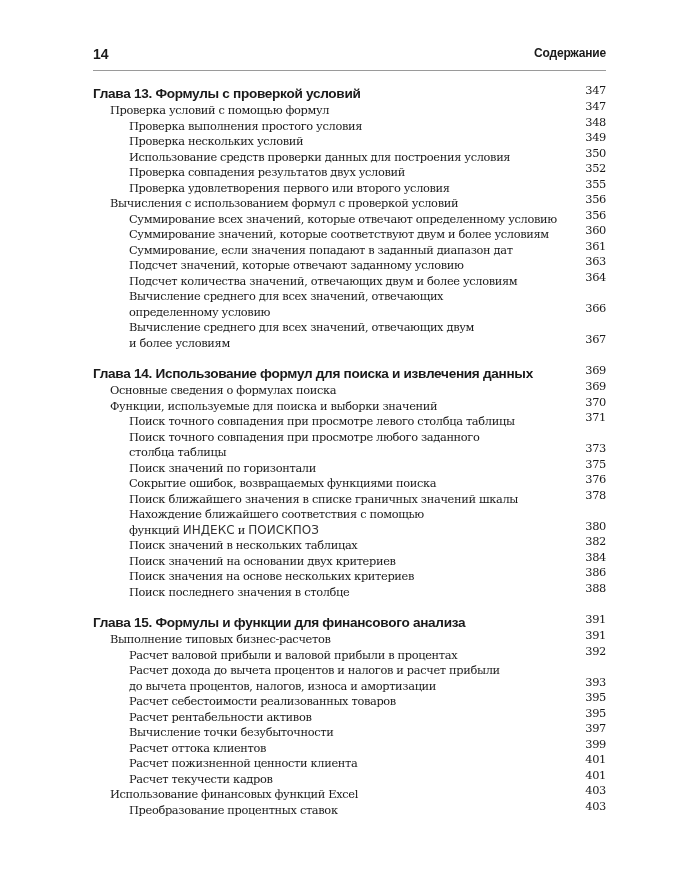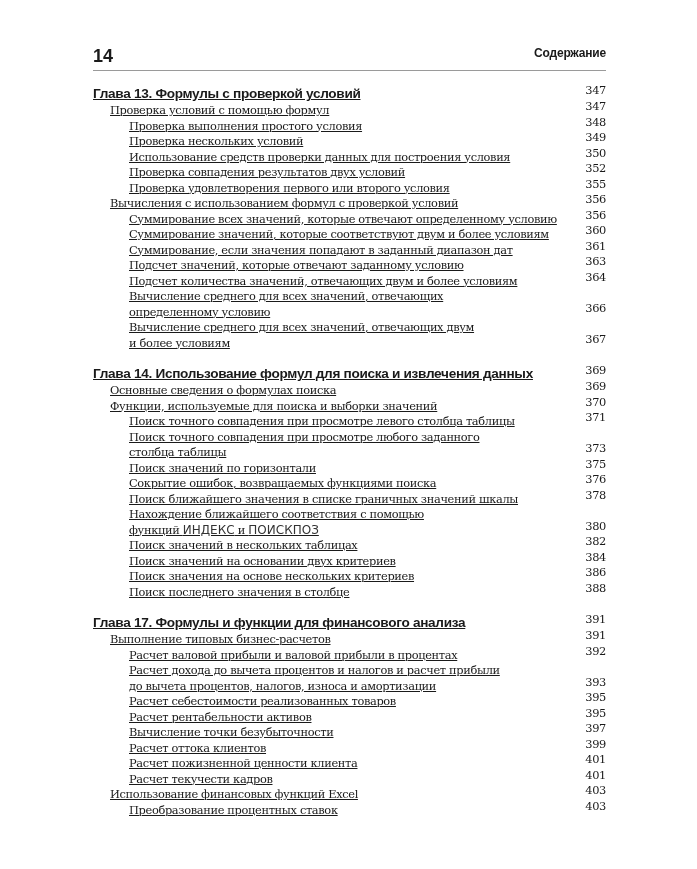--- a/index.html
+++ b/index.html
@@ -1,21 +1,21 @@
 <!DOCTYPE html>
 <html><head>
   <meta charset="utf-8">
   <style>
     html, body { margin: 0; padding: 0; background: #ffffff; }
     body { width: 697px; height: 869px; position: relative; overflow: hidden; color: #1a1a1a; }
     .page { position: absolute; left: 93px; top: 44px; width: 513px; }
     .running-head { position: relative; height: 26px; border-bottom: 1px solid #9a9a9a; }
-    .running-head .pno { position: absolute; left: 0; top: 2px; font-family: "Liberation Sans", sans-serif; font-weight: bold; font-size: 18px; }
+    .running-head .pno { position: absolute; left: 0; top: 2px; font-family: "Liberation Sans", sans-serif; font-weight: bold; font-size: 14px; }
     .running-head .rtitle { position: absolute; right: 0; top: 2px; font-family: "Liberation Sans", sans-serif; font-weight: bold; font-size: 12px; letter-spacing: -0.2px; }
-    .toc { position: absolute; left: 0; width: 513px; text-decoration: underline; }
+    .toc { position: absolute; left: 0; width: 513px; }
     .row { position: relative; font-family: "DejaVu Serif", serif; font-size: 11.4px; line-height: 15.5px; letter-spacing: -0.35px; }
     .row .t { display: block; padding-right: 40px; }
     .row .p { position: absolute; right: 0; bottom: 4px; font-family: "DejaVu Serif", serif; }
     .chapter { font-family: "Liberation Sans", sans-serif; font-weight: bold; font-size: 13.6px; line-height: 16px; letter-spacing: -0.3px; margin-top: 15px; margin-bottom: 1px; }
     .chapter .p { font-family: "DejaVu Serif", serif; font-weight: normal; font-size: 11.4px; letter-spacing: -0.35px; }
     .chapter.first { margin-top: 0; }
     .l1 { padding-left: 17px; }
     .l2 { padding-left: 36px; }
     .sc { font-family: "DejaVu Sans", sans-serif; font-size: 12px; letter-spacing: 0; color: #333; }
   </style>
@@ -146,21 +146,21 @@
       </div>
       <div class="row l2">
         <span class="t">Поиск значения на основе нескольких критериев</span>
         <span class="p">386</span>
       </div>
       <div class="row l2">
         <span class="t">Поиск последнего значения в столбце</span>
         <span class="p">388</span>
       </div>
       <div class="row chapter">
-        <span class="t">Глава 17. Формулы и функции для финансового анализа</span>
+        <span class="t">Глава 15. Формулы и функции для финансового анализа</span>
         <span class="p">391</span>
       </div>
       <div class="row l1">
         <span class="t">Выполнение типовых бизнес-расчетов</span>
         <span class="p">391</span>
       </div>
       <div class="row l2">
         <span class="t">Расчет валовой прибыли и валовой прибыли в процентах</span>
         <span class="p">392</span>
       </div>

